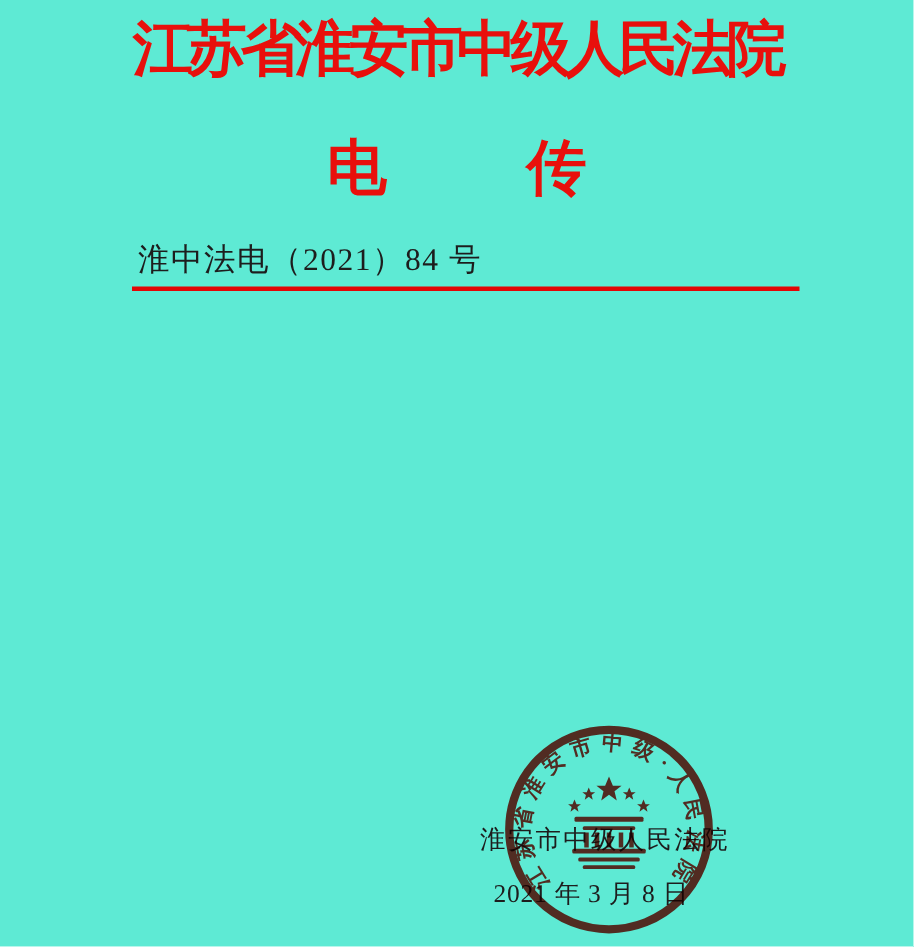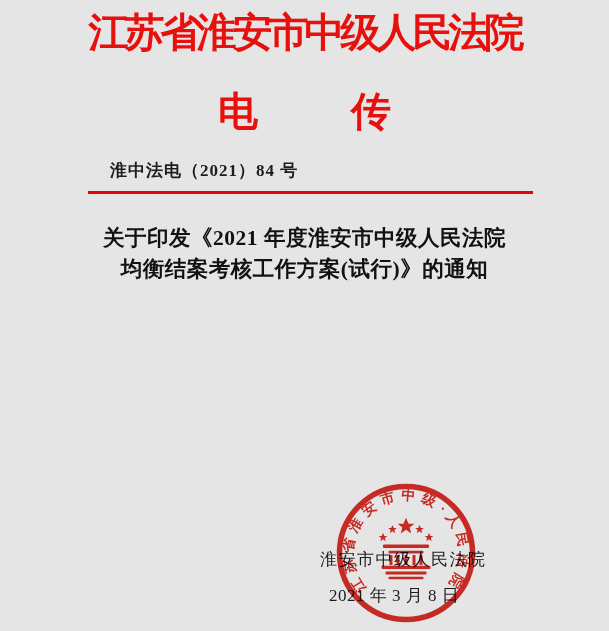--- a/index.html
+++ b/index.html
@@ -1,34 +1,34 @@
 <!DOCTYPE html>
 <html style="--accent_red: #e8100c; --rule_red: #e30505; --seal_red: #da251c; --text_color: #1d1d1d;"><head>
 <meta charset="utf-8">
 <style>
   html,body{margin:0;padding:0;}
   body{
     width:609px;height:631px;background:#ffffff;position:relative;overflow:hidden;
     font-family:"Liberation Serif","DejaVu Serif",serif;color:var(--text_color,#1d1d1d);
   }
-  .page{position:absolute;inset:0;background:#e5e5e5;}
+  .page{position:absolute;inset:0;background:#5eead4;}
   .org-title{
     position:absolute;top:5px;left:0;width:100%;text-align:center;
     font-size:40px;font-weight:bold;color:var(--accent_red,#e8100c);
     letter-spacing:-4px;white-space:nowrap;
   }
   .doc-type{
     position:absolute;top:84px;left:0;width:100%;
     display:flex;justify-content:center;gap:93px;
     font-size:40px;font-weight:bold;color:var(--accent_red,#e8100c);
   }
   .ref-row{
-    position:absolute;top:159px;left:94px;width:445px;
+    position:absolute;top:159px;left:76px;width:445px;
     display:flex;justify-content:space-between;align-items:baseline;
-    font-size:17px;letter-spacing:1px;font-weight:bold;
+    font-size:21px;letter-spacing:1px;
   }
   .ref-no{margin-left:16px;}
   .issuer{margin-right:4px;}
   .red-rule{
     position:absolute;top:191px;left:88px;width:445px;height:3px;
     background:var(--rule_red,#e30505);
   }
   .doc-title{
     position:absolute;top:223px;left:0;width:100%;text-align:center;
     font-weight:bold;font-size:21.5px;line-height:31px;color:#111;
@@ -70,24 +70,20 @@
     <span>电</span>
     <span>传</span>
   </div>
 
   <div class="ref-row">
     <span class="ref-no">淮中法电（2021）84 号</span>
   </div>
 
   <div class="red-rule"></div>
 
-  <div class="doc-title">
-    <div>关于印发《2021 年度淮安市中级人民法院</div>
-    <div>均衡结案考核工作方案(试行)》的通知</div>
-  </div>
 
   <div class="body-text">
   </div>
 
   <div class="sig-org">淮安市中级人民法院</div>
 
   <div class="sig-date">2021 年 3 月 8 日</div>
 
   <svg class="seal" viewBox="0 0 150 150" width="150" height="150" xmlns="http://www.w3.org/2000/svg">
     <defs>

